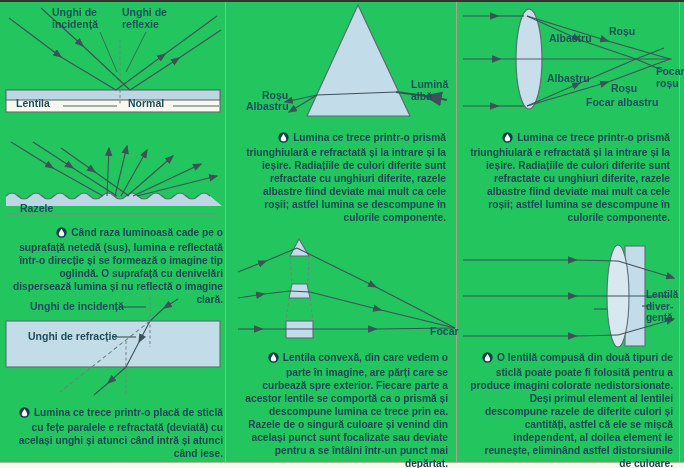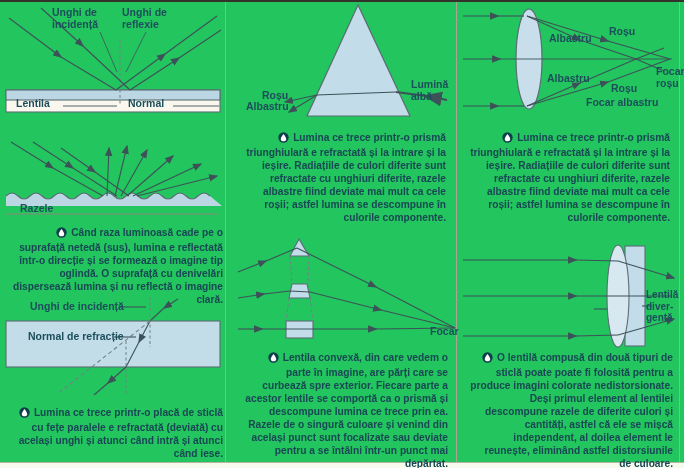--- a/index.html
+++ b/index.html
@@ -114,21 +114,21 @@
       <line x1="124" y1="72" x2="106" y2="88" marker-end="url(#a3)"></line>
       <line x1="106" y1="88" x2="92" y2="100"></line>
       <line x1="148" y1="26" x2="58" y2="97" stroke="#708286" stroke-dasharray="4 3"></line>
       <line x1="148" y1="2" x2="148" y2="52" stroke="#708286" stroke-dasharray="3 2.5" stroke-width="1"></line>
       <line x1="124" y1="46" x2="124" y2="100" stroke="#708286" stroke-dasharray="3 2.5" stroke-width="1"></line>
       <line x1="118" y1="12" x2="144" y2="12"></line>
       <line x1="112" y1="42" x2="134" y2="42"></line>
     </g>
   </svg>
   <div class="dlabel nowrap" style="left:30px;top:299px">Unghi de incidență</div>
-  <div class="dlabel nowrap" style="left:28px;top:329px">Normal de refracție</div>
+  <div class="dlabel nowrap" style="left:28px;top:329px">Unghi de refracție</div>
 
   <div class="caption" style="left:12px;top:404px;width:211px">
     <span class="bullet"><svg width="11" height="11" viewBox="0 0 12 12">
           <circle cx="6" cy="6" r="5.6" fill="#0e3d4b"></circle>
           <path d="M6,2.2 C7.4,4.2 9,6.2 9,7.6 A3,2.6 0 0 1 3,7.6 C3,6.2 4.6,4.2 6,2.2 Z" fill="#ffffff"></path>
         </svg></span><span>Lumina ce trece printr-o placă de sticlă cu fețe paralele e refractată (deviată) cu același unghi și atunci când intră și atunci când iese.</span>
   </div>
 
   <svg class="diagram" style="left:228px;top:0" width="226" height="120">
     <defs>

